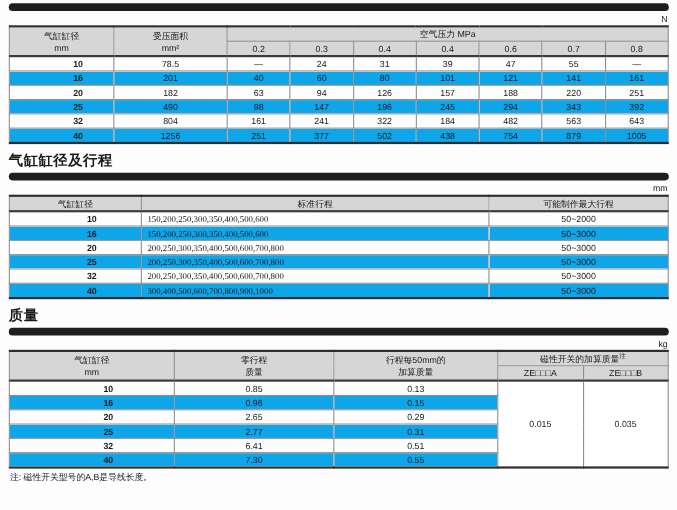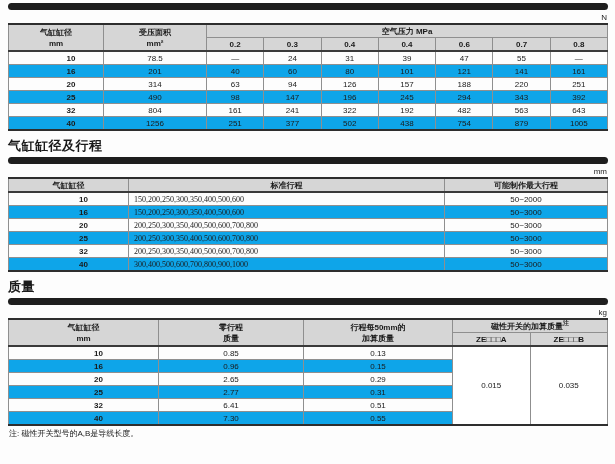--- a/index.html
+++ b/index.html
@@ -19,21 +19,21 @@
     font-size:8px;
     border-top:2px solid #2e2e2e;border-bottom:2px solid #2e2e2e;
     border-left:1px solid #5a5a5a;border-right:1px solid #5a5a5a;
   }
   th,td{
     border:1px solid #8f8f8f;
     text-align:center;vertical-align:middle;
     padding:0 2px;height:12px;line-height:11px;
     overflow:hidden;white-space:nowrap;
   }
-  thead th{background:#d6d6d6;font-weight:bold;}
+  thead th{background:#d6d6d6;font-weight:normal;}
   thead th .l2{display:block;}
   tbody tr:first-child td{border-top:2px solid #3a3a3a;}
   tr.stripe td{background:#0ea5e9;}
   td.bore{font-weight:bold;padding-left:32px;}
   td.left{text-align:left;padding-left:5px;font-family:Liberation Serif, serif;}
   sup.notemark{font-size:6px;vertical-align:super;line-height:0;}
   .note{font-size:8px;line-height:10px;margin:3px 0 0 1px;color:#1a1a1a;}
   td.merged{background:#fff;}
 </style>
 </head>
@@ -97,21 +97,21 @@
           <td>40</td>
           <td>60</td>
           <td>80</td>
           <td>101</td>
           <td>121</td>
           <td>141</td>
           <td>161</td>
         </tr>
         <tr>
           <td class="bore">20</td>
-          <td>314</td>
+          <td>182</td>
           <td>63</td>
           <td>94</td>
           <td>126</td>
           <td>157</td>
           <td>188</td>
           <td>220</td>
           <td>251</td>
         </tr>
         <tr class="stripe">
           <td class="bore">25</td>
@@ -123,21 +123,21 @@
           <td>294</td>
           <td>343</td>
           <td>392</td>
         </tr>
         <tr>
           <td class="bore">32</td>
           <td>804</td>
           <td>161</td>
           <td>241</td>
           <td>322</td>
-          <td>192</td>
+          <td>184</td>
           <td>482</td>
           <td>563</td>
           <td>643</td>
         </tr>
         <tr class="stripe">
           <td class="bore">40</td>
           <td>1256</td>
           <td>251</td>
           <td>377</td>
           <td>502</td>

